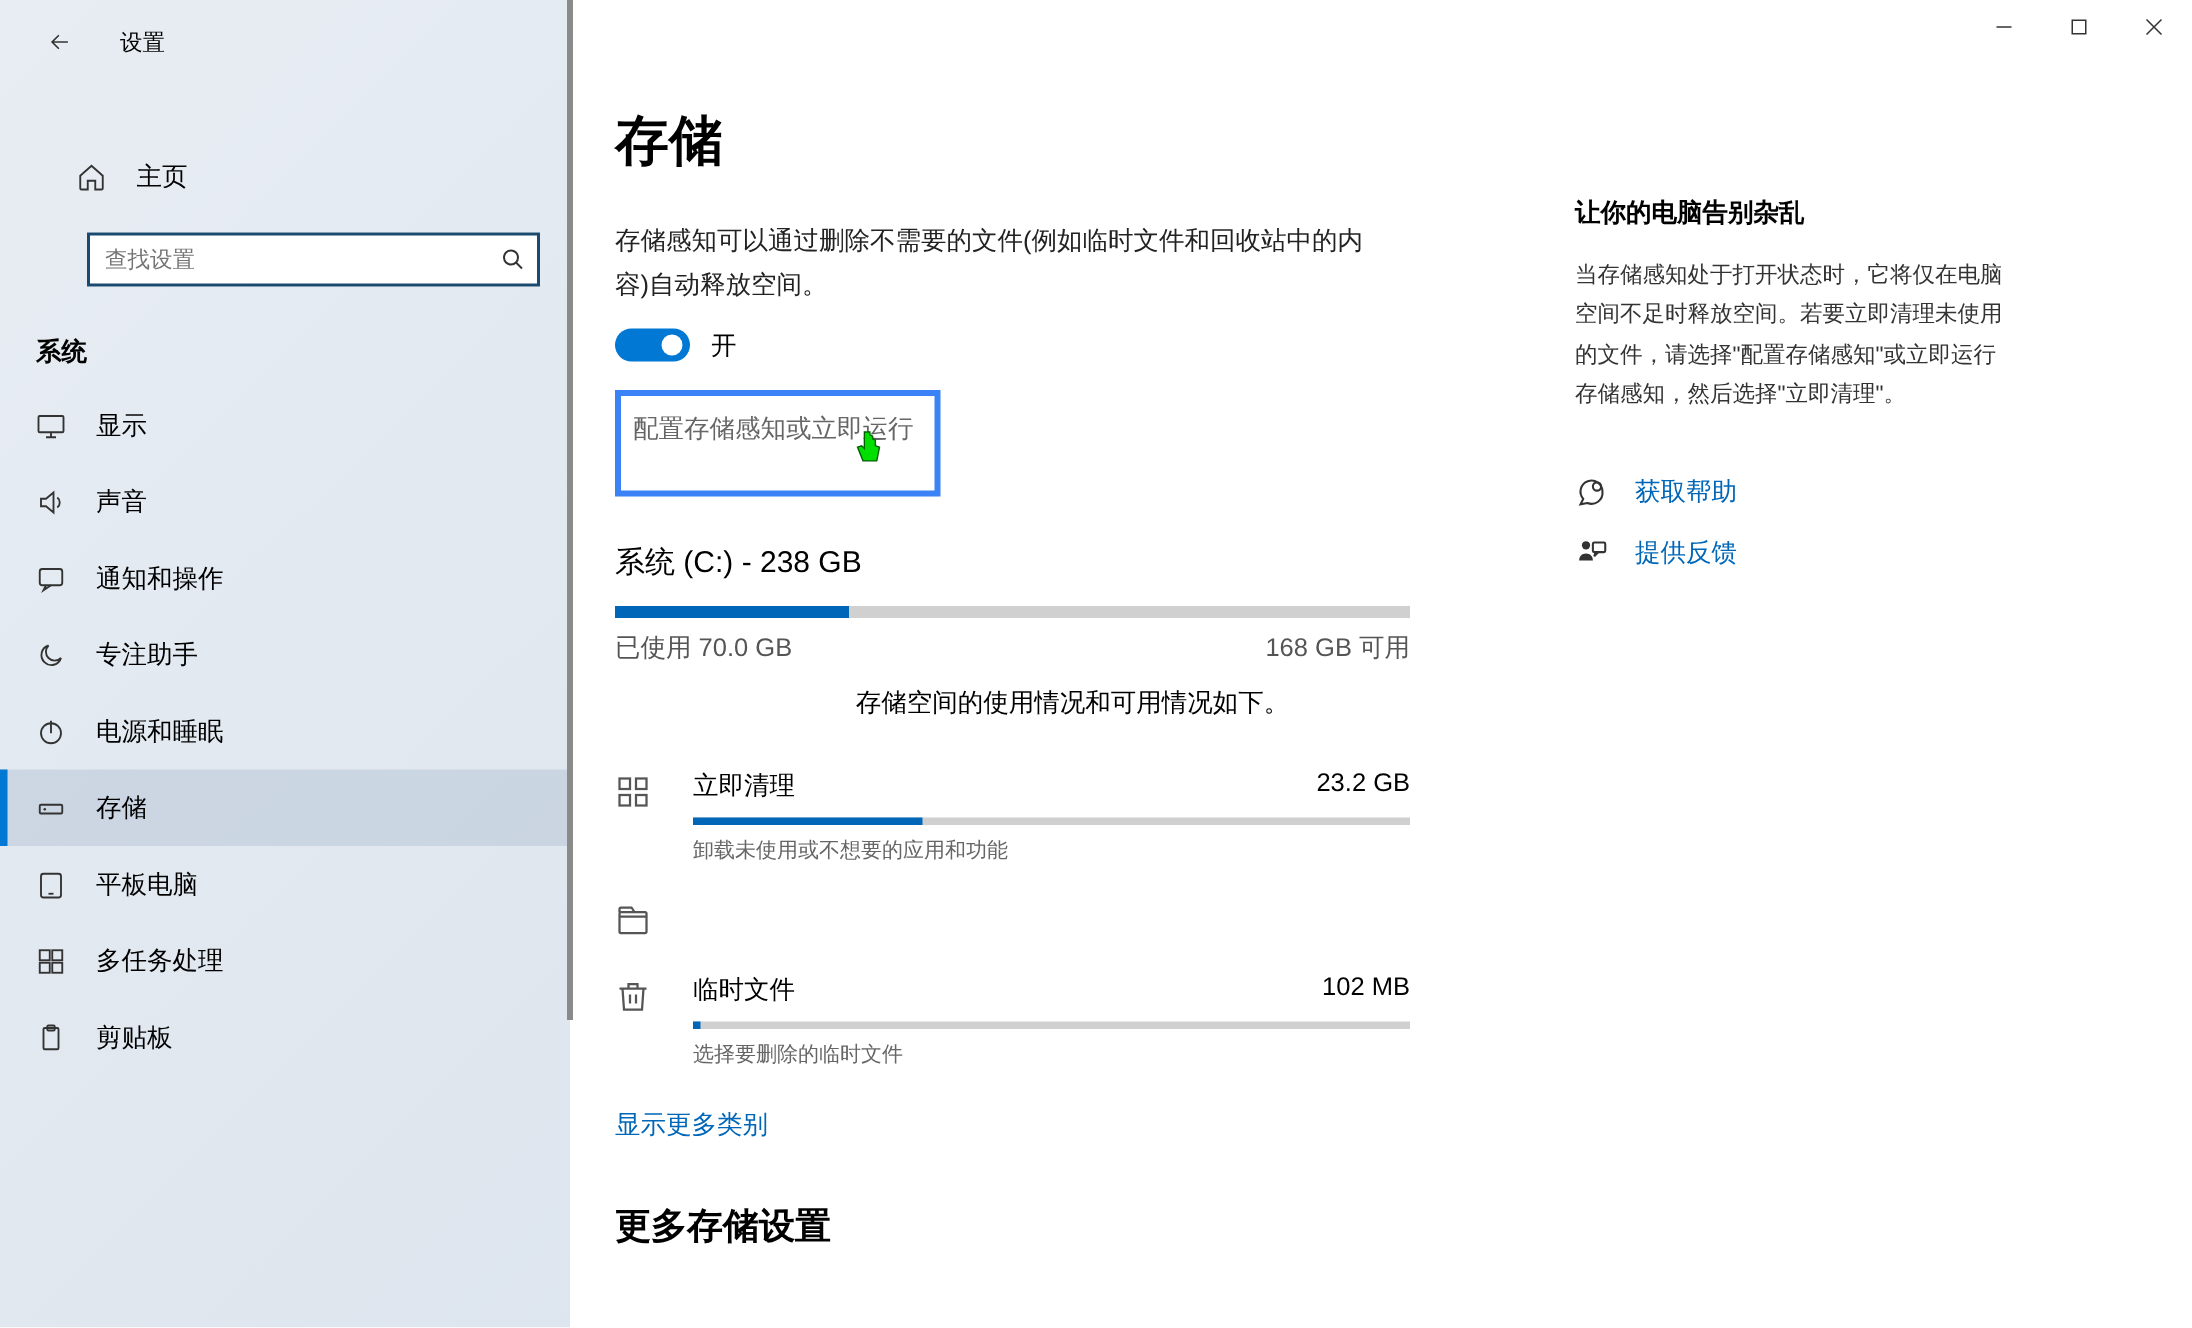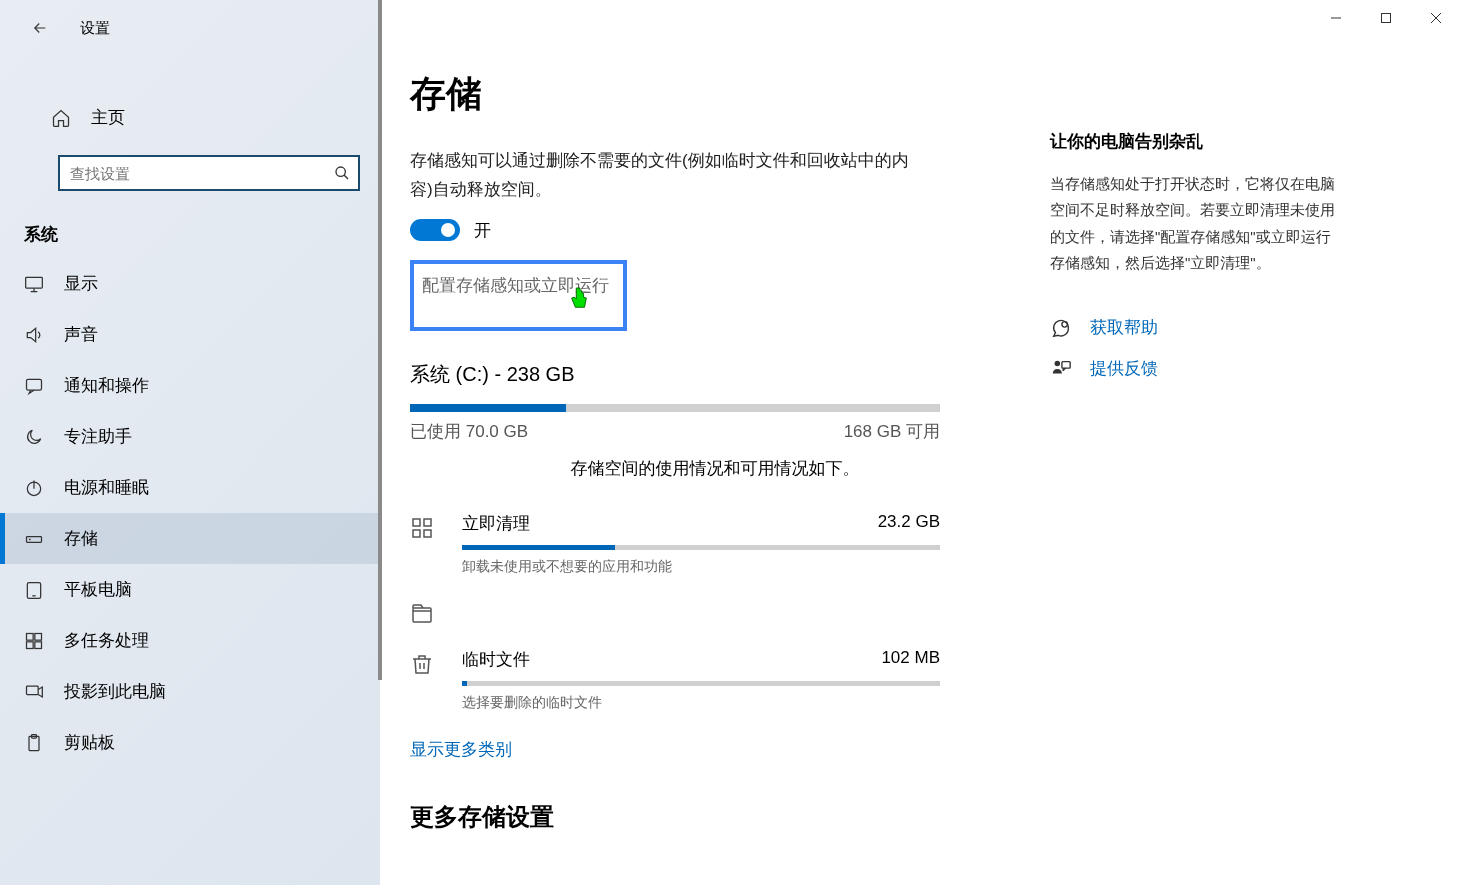--- a/index.html
+++ b/index.html
@@ -177,29 +177,20 @@
       <div class="nav-item">
         <span class="icon">
           <svg width="20" height="20" viewBox="0 0 24 24">
             <rect x="3" y="3" width="8" height="8" fill="none" stroke="#333" stroke-width="1.5"></rect>
             <rect x="13" y="3" width="8" height="8" fill="none" stroke="#333" stroke-width="1.5"></rect>
             <rect x="3" y="13" width="8" height="8" fill="none" stroke="#333" stroke-width="1.5"></rect>
             <rect x="13" y="13" width="8" height="8" fill="none" stroke="#333" stroke-width="1.5"></rect>
           </svg>
         </span>
         <span>多任务处理</span>
-      </div>
-      <div class="nav-item">
-        <span class="icon">
-          <svg width="20" height="20" viewBox="0 0 24 24">
-            <rect x="3" y="5" width="14" height="10" rx="1" fill="none" stroke="#333" stroke-width="1.5"></rect>
-            <path d="M17 9l5-3v12l-5-3" fill="none" stroke="#333" stroke-width="1.5"></path>
-          </svg>
-        </span>
-        <span>投影到此电脑</span>
       </div>
       <div class="nav-item">
         <span class="icon">
           <svg width="20" height="20" viewBox="0 0 24 24">
             <rect x="6" y="4" width="12" height="17" rx="1" fill="none" stroke="#333" stroke-width="1.5"></rect>
             <rect x="9" y="2" width="6" height="4" rx="1" fill="none" stroke="#333" stroke-width="1.5"></rect>
           </svg>
         </span>
         <span>剪贴板</span>
       </div>

